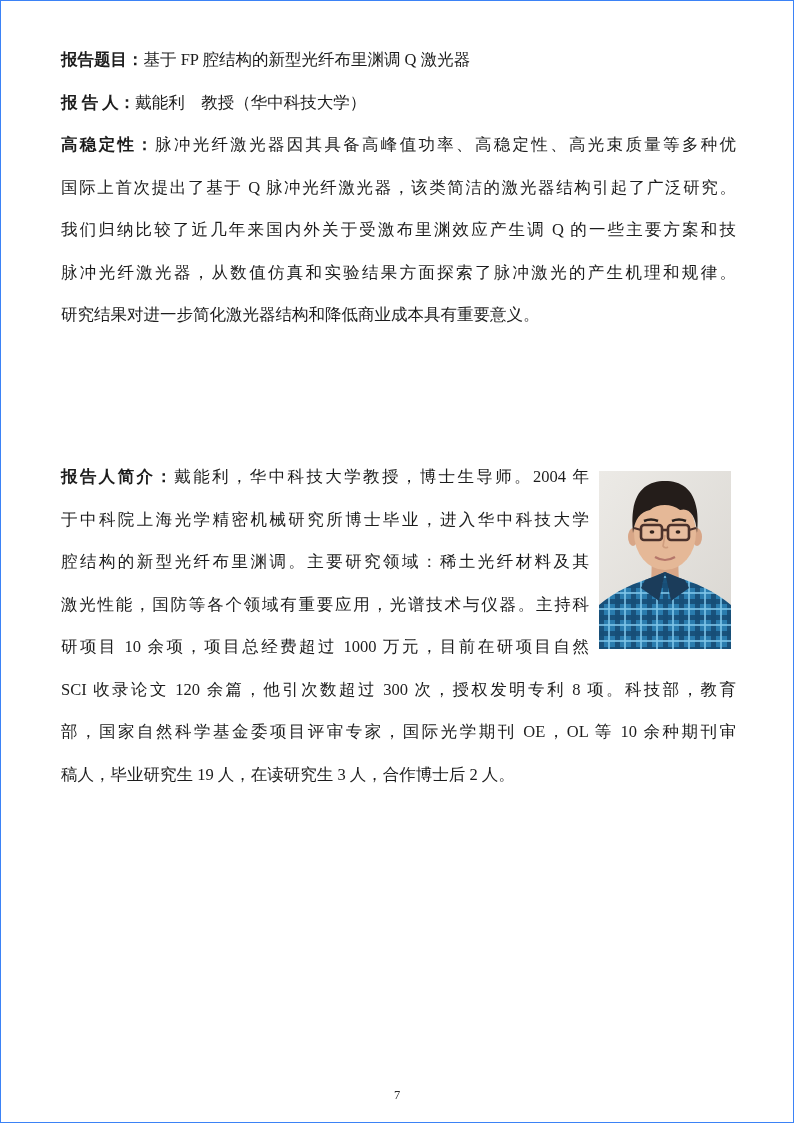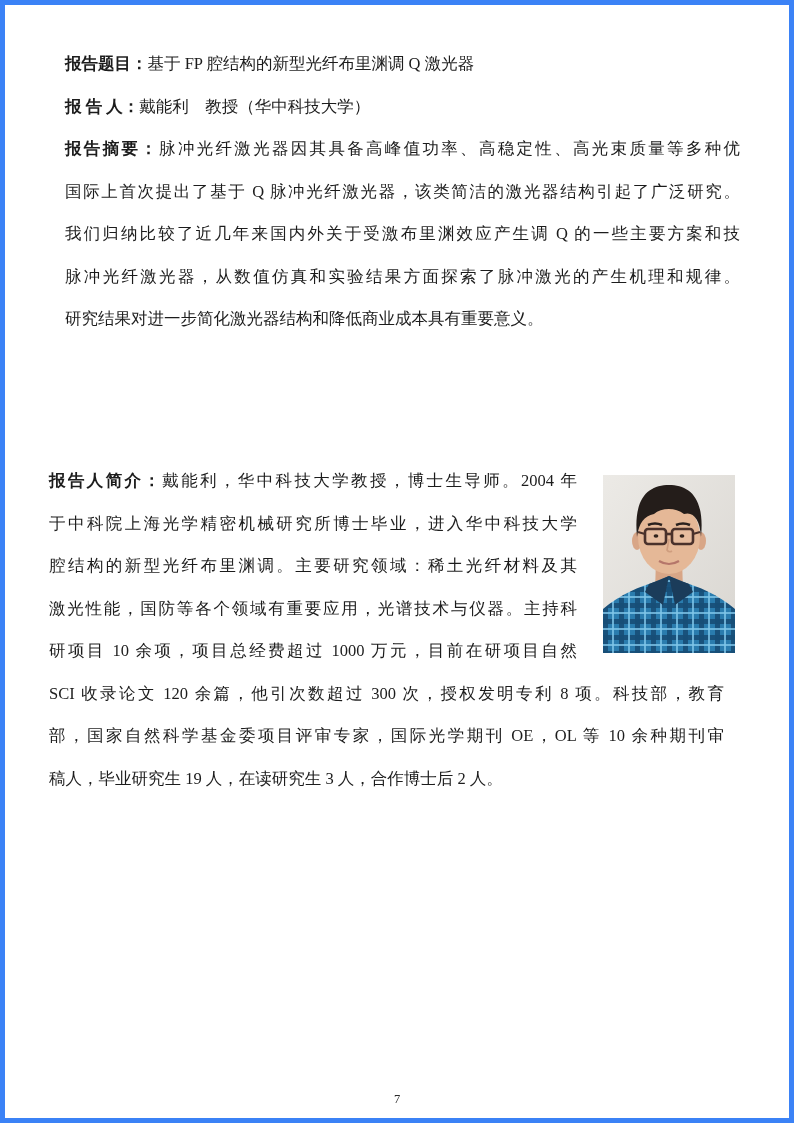--- a/index.html
+++ b/index.html
@@ -2,40 +2,40 @@
 <html><head>
 <meta charset="utf-8">
 <style>
   html, body { margin: 0; padding: 0; background: #ffffff; }
   .page {
     position: relative;
     width: 794px;
     height: 1123px;
     background: #ffffff;
     box-sizing: border-box;
-    border: 5px solid #3b82f6;
+    border: 1px solid #3b82f6;
     font-family: "Liberation Serif", "DejaVu Serif", serif;
     color: #1c1c1c;
     overflow: hidden;
   }
   .content {
     position: absolute;
     left: 60px;
     top: 38px;
     width: 675px;
     font-size: 16.5px;
     line-height: 42.5px;
   }
   .line { height: 42.5px; white-space: nowrap; }
   
   .jl { white-space: normal; text-align: justify; text-align-last: justify; text-justify: inter-character; }
   .lbl { font-weight: bold; }
   .bio {
     position: absolute;
-    left: 44px;
+    left: 60px;
     top: 455px;
     width: 675px;
     font-size: 16.5px;
     line-height: 42.5px;
   }
   .bio .narrow { width: 528px; }
   .photo-frame {
     position: absolute;
     left: 598px;
     top: 470px;
@@ -55,21 +55,21 @@
   }
 </style>
 </head>
 <body>
 
 <div class="page">
 
   <div class="content">
     <div class="line"><span class="lbl">报告题目：</span><span>基于 FP 腔结构的新型光纤布里渊调 Q 激光器</span></div>
     <div class="line"><span class="lbl">报 告 人：</span><span>戴能利　教授（华中科技大学）</span></div>
-    <div class="line jl"><span class="lbl">报告摘要：</span><span>脉冲光纤激光器因其具备高峰值功率、高稳定性、高光束质量等多种优</span></div>
+    <div class="line jl"><span class="lbl">高稳定性：</span><span>脉冲光纤激光器因其具备高峰值功率、高稳定性、高光束质量等多种优</span></div>
     <div class="line jl">国际上首次提出了基于 Q 脉冲光纤激光器，该类简洁的激光器结构引起了广泛研究。</div>
     <div class="line jl">我们归纳比较了近几年来国内外关于受激布里渊效应产生调 Q 的一些主要方案和技</div>
     <div class="line jl">脉冲光纤激光器，从数值仿真和实验结果方面探索了脉冲激光的产生机理和规律。</div>
     <div class="line">研究结果对进一步简化激光器结构和降低商业成本具有重要意义。</div>
   </div>
 
   <div class="bio">
     <div class="line jl narrow"><span class="lbl">报告人简介：</span><span>戴能利，华中科技大学教授，博士生导师。2004 年</span></div>
     <div class="line jl narrow">于中科院上海光学精密机械研究所博士毕业，进入华中科技大学</div>
     <div class="line jl narrow">腔结构的新型光纤布里渊调。主要研究领域：稀土光纤材料及其</div>

